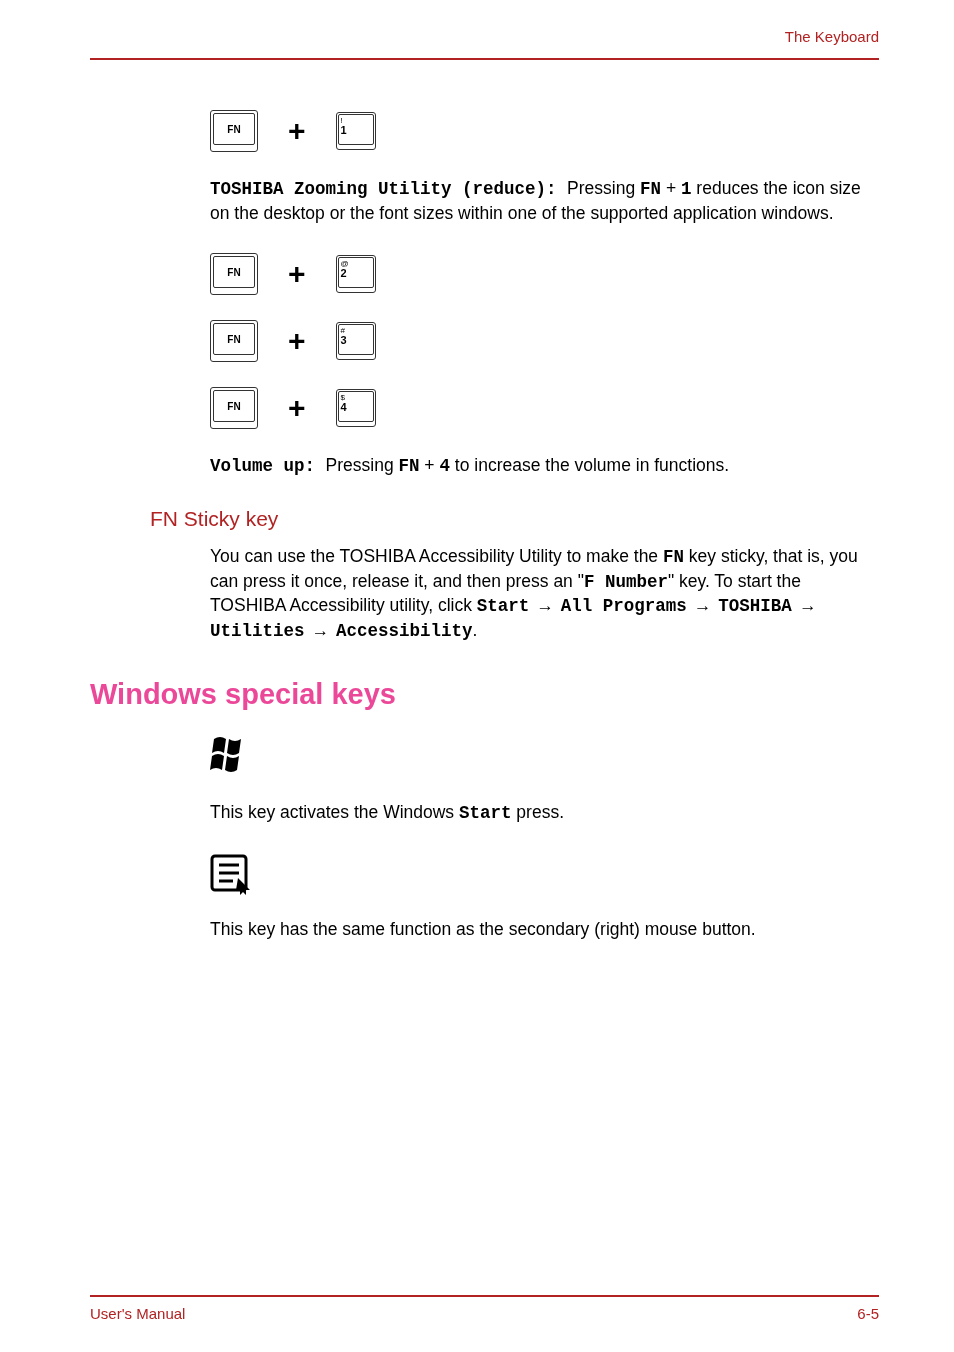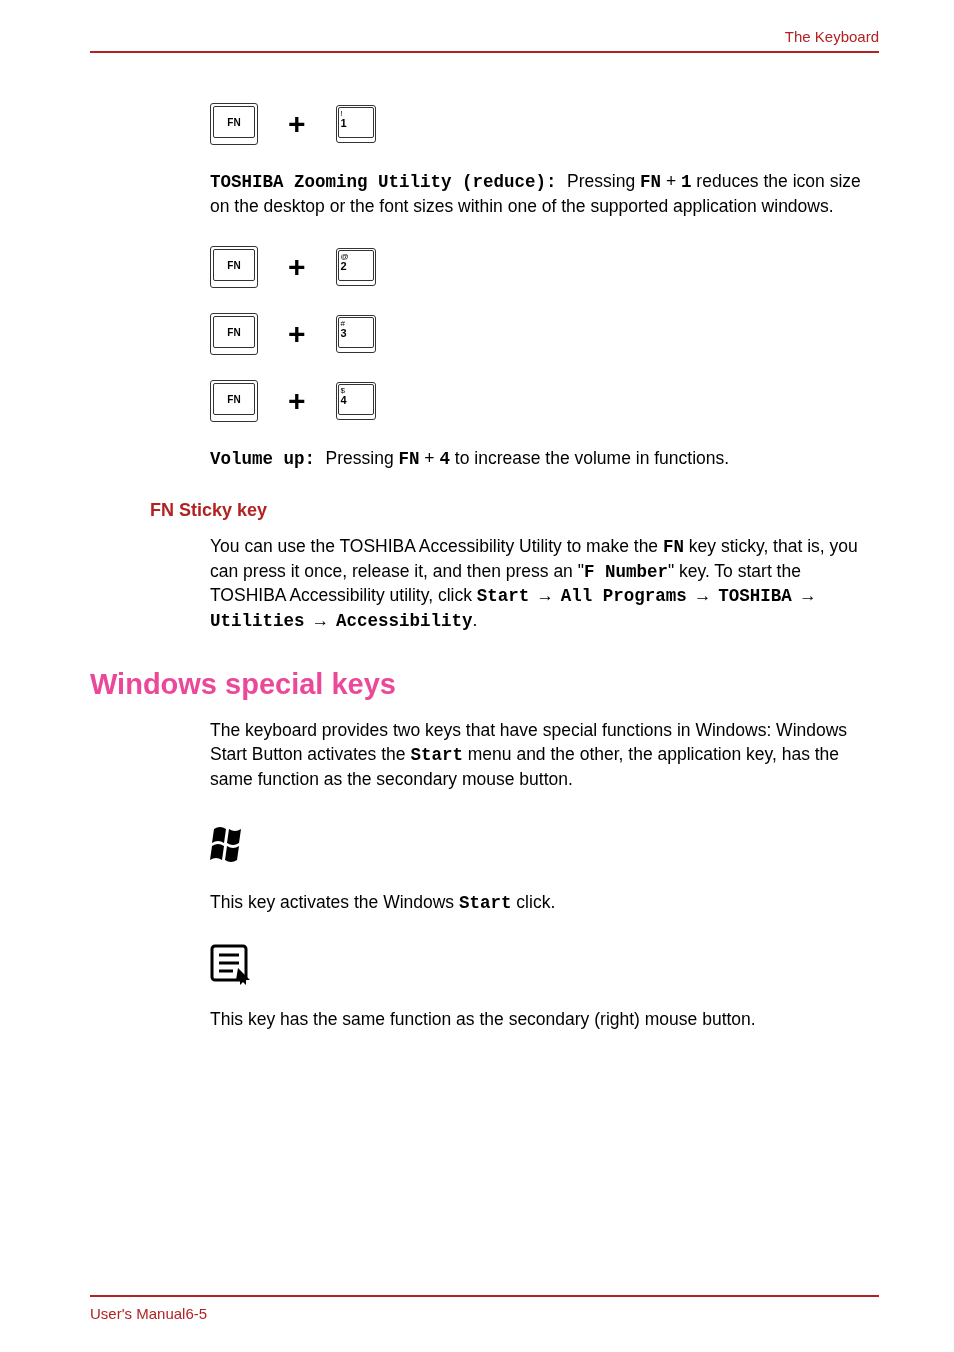--- a/index.html
+++ b/index.html
@@ -10,21 +10,21 @@
   body {
     font-family: Arial, Helvetica, sans-serif;
     background: #fff;
     width: 954px;
     height: 1352px;
     position: relative;
     padding: 28px 75px 0 90px;
   }
   .header-line {
     border-bottom: 2px solid #b22222;
-    padding-bottom: 6px;
+    padding-bottom: 13px;
     margin-bottom: 50px;
   }
   .header-right {
     text-align: right;
     color: #b22222;
     font-size: 15px;
   }
   .content {
     margin-left: 120px;
     margin-right: 0px;
@@ -101,22 +101,22 @@
     line-height: 1.35;
     margin-bottom: 28px;
     color: #000;
   }
   .para b {
     font-weight: bold;
     font-family: Liberation Mono, monospace;
   }
   .h3 {
     color: #b22222;
-    font-size: 18px;
-    font-weight: bold;
+    font-size: 21px;
+    font-weight: normal;
     margin-left: 60px;
     margin-bottom: 14px;
     margin-top: 20px;
   }
   .h2 {
     color: #ec4899;
     font-size: 29px;
     font-weight: bold;
     margin-top: 35px;
     margin-bottom: 18px;
@@ -135,21 +135,21 @@
     margin-top: 10px;
   }
   .footer {
     position: absolute;
     bottom: 30px;
     left: 90px;
     right: 75px;
     border-top: 2px solid #b22222;
     padding-top: 8px;
     display: flex;
-    justify-content: flex-start;
+    justify-content: space-between;
     color: #b22222;
     font-size: 15px;
   }
 </style>
 </head>
 <body>
 
 <div class="header-line">
   <div class="header-right">The Keyboard</div>
 </div>
@@ -228,37 +228,34 @@
 
 <div class="content">
   <p class="para">
     <span>You can use the TOSHIBA Accessibility Utility to make the </span><b>FN</b><span> key sticky, that is, you can press it once, release it, and then press an "</span><b>F Number</b><span>" key. To start the TOSHIBA Accessibility utility, click </span><b>Start</b><b class="arrow"> → </b><b>All Programs</b><b class="arrow"> → </b><b>TOSHIBA</b><b class="arrow"> → </b><b>Utilities</b><b class="arrow"> → </b><b>Accessibility</b><span>.</span>
   </p>
 </div>
 
 <div class="h2">Windows special keys</div>
 
 <div class="content">
-  <p class="para">
-    <span>The keyboard provides two keys that have special functions in Windows: Windows Start Button activates the </span><b>Start</b><span> menu and the other, the application key, has the same function as the secondary mouse button.</span>
-  </p>
 
   <div class="win-logo">
     <svg width="58" height="50" viewBox="0 0 58 50">
       <g fill="#000">
         <path d="M4 10 Q10 6 16 10 L14 24 Q8 20 2 24 Z"></path>
         <path d="M19 10 Q25 14 31 10 L29 24 Q23 28 17 24 Z"></path>
         <path d="M2 27 Q8 23 14 27 L12 41 Q6 37 0 41 Z"></path>
         <path d="M17 27 Q23 31 29 27 L27 41 Q21 45 15 41 Z"></path>
       </g>
     </svg>
   </div>
 
   <p class="para">
-    <span>This key activates the Windows </span><b>Start</b><span> click.</span>
+    <span>This key activates the Windows </span><b>Start</b><span> press.</span>
   </p>
 
   <div class="app-key">
     <svg width="46" height="42" viewBox="0 0 46 42">
       <rect x="2" y="2" width="34" height="34" rx="3" fill="none" stroke="#000" stroke-width="3"></rect>
       <line x1="9" y1="11" x2="29" y2="11" stroke="#000" stroke-width="3"></line>
       <line x1="9" y1="19" x2="29" y2="19" stroke="#000" stroke-width="3"></line>
       <line x1="9" y1="27" x2="23" y2="27" stroke="#000" stroke-width="3"></line>
       <path d="M28 24 L40 36 L36 36 L36 41 L33 38 L30 41 L30 36 L26 36 Z" fill="#000"></path>
     </svg>

